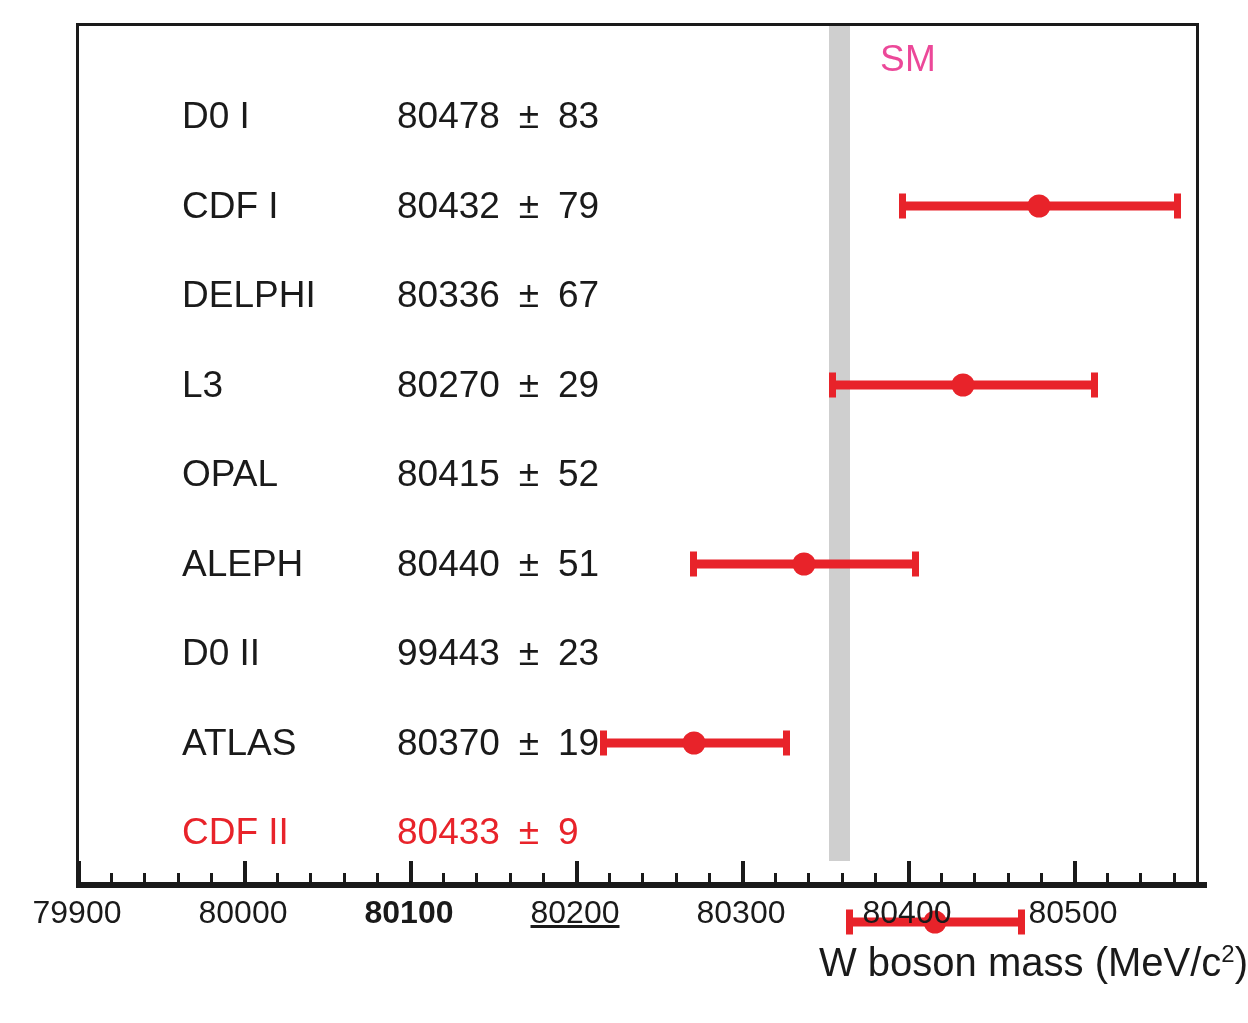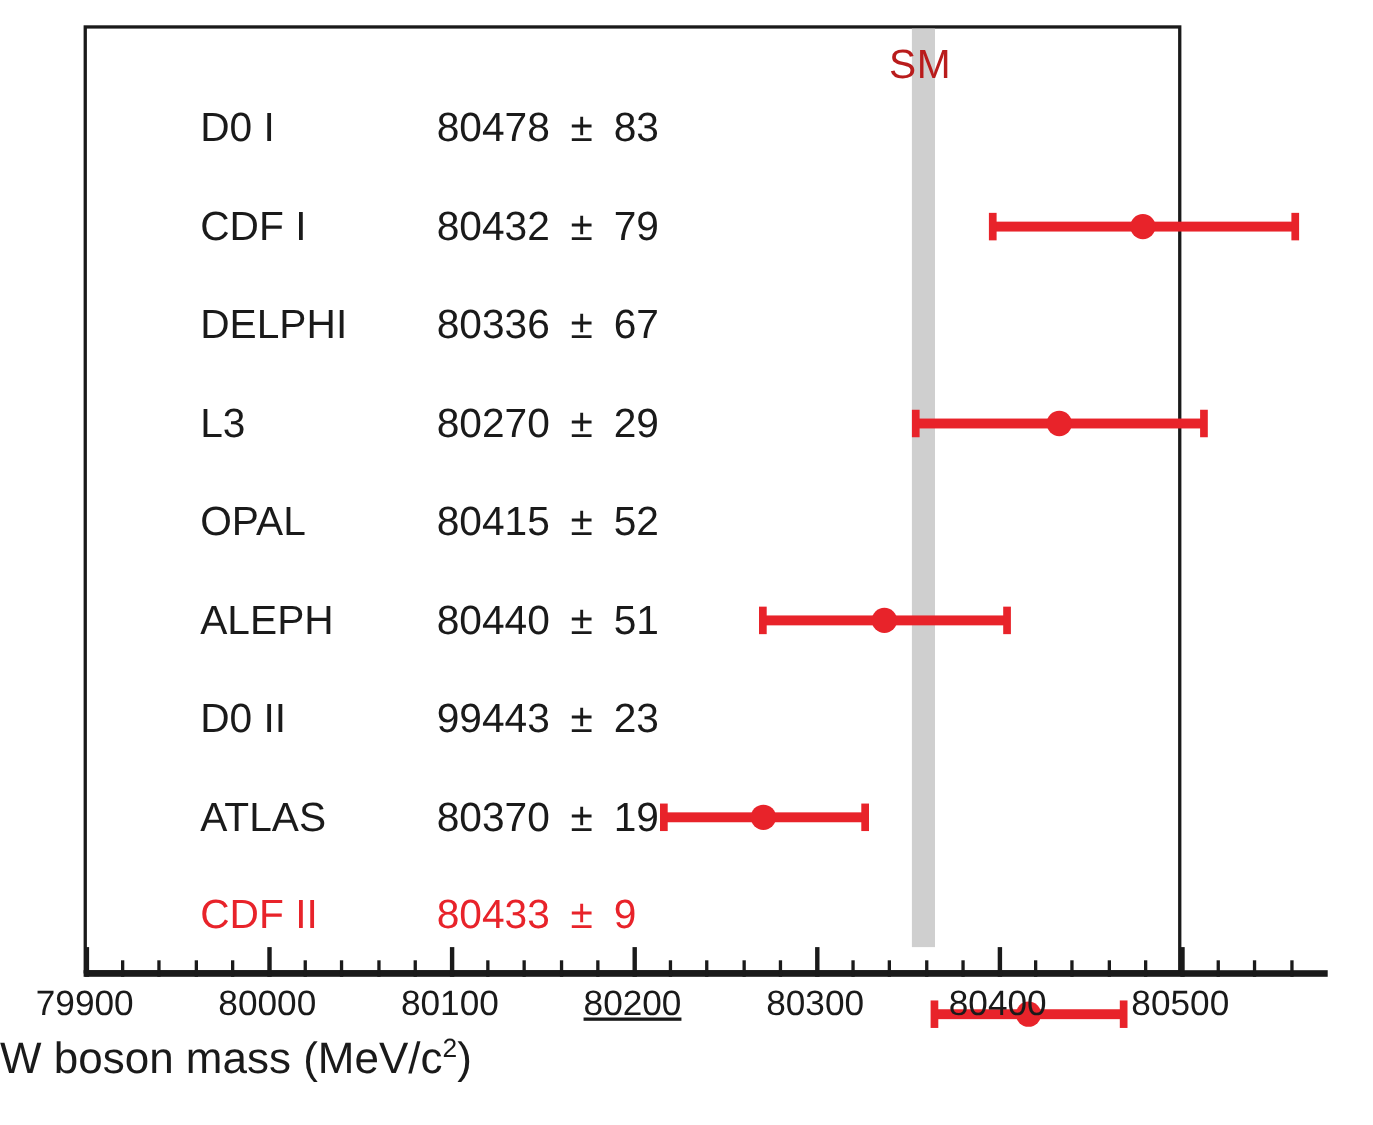--- a/index.html
+++ b/index.html
@@ -3,27 +3,27 @@
 <meta charset="utf-8">
 <style>
   html,body{margin:0;padding:0;background:#ffffff;}
   body{width:1248px;height:1023px;overflow:hidden;
        font-family:"Liberation Sans","DejaVu Sans",sans-serif;
        -webkit-font-smoothing:antialiased;}
 
   #root{position:relative;width:1248px;height:1023px;background:#fff;}
 
   
-  #frame{position:absolute;left:76px;top:23px;width:998px;height:862px;
+  #frame{position:absolute;left:76px;top:23px;width:1123px;height:862px;
          border:3px solid #1a1a1a;box-sizing:border-box;background:#fff;}
 
   
   #sm-band{position:absolute;background:#cfcfcf;}
-  #sm-label{position:absolute;color:#b91c1c;font-size:37px;letter-spacing:.5px;
-            text-align:center;white-space:nowrap;}
+  #sm-label{position:absolute;color:#ec4899;font-size:37px;letter-spacing:.5px;
+            text-align:right;white-space:nowrap;}
 
   
   .row{position:absolute;left:0;width:100%;height:0;}
   .row-label{position:absolute;left:103px;transform:translateY(-50%);
              font-size:37px;color:#1a1a1a;white-space:nowrap;letter-spacing:0px;}
   .row-value{position:absolute;left:318px;transform:translateY(-50%);
              font-size:37px;color:#1a1a1a;white-space:nowrap;}
   .row-value .pm{display:inline-block;width:58px;text-align:center;}
   .row-value .err{display:inline-block;width:62px;text-align:left;}
   .row.highlight .row-label,.row.highlight .row-value{color:#e8232a;}
@@ -34,21 +34,21 @@
   .marker{position:absolute;width:23px;height:23px;border-radius:50%;
           background:#e8232a;transform:translate(-50%,-50%);}
 
   
   #axis{position:absolute;left:76px;top:882px;width:1131px;height:6px;background:#1a1a1a;}
   .tick{position:absolute;bottom:0;background:#1a1a1a;}
   .tick.major{width:4px;height:27px;}
   .tick.minor{width:3px;height:15px;}
   .ticklabel{position:absolute;top:894px;font-size:32px;color:#1a1a1a;
              transform:translateX(-50%);white-space:nowrap;}
-  #axis-title{position:absolute;top:940px;left:0;width:1248px;text-align:left;
+  #axis-title{position:absolute;top:940px;left:0;width:1248px;text-align:right;
               font-size:40px;color:#1a1a1a;white-space:nowrap;}
   #axis-title sup{font-size:24px;vertical-align:super;}
 </style>
 </head>
 <body>
 
 <div id="root">
 
   <div id="frame">
     <div id="sm-band" style="left: 749.66px; width: 21.58px; top: 0px; height: 835px; background: rgb(207, 207, 207);"></div>
@@ -148,21 +148,21 @@
         <div class="tick minor" style="left: 963.8px;"></div>
         <div class="tick major" style="left: 997px;"></div>
         <div class="tick minor" style="left: 1030.2px;"></div>
         <div class="tick minor" style="left: 1063.4px;"></div>
         <div class="tick minor" style="left: 1096.6px;"></div>
       </div>
   </div>
   <div id="ticklabels-layer">
       <div class="ticklabel" style="left: 77px;">79900</div>
       <div class="ticklabel" style="left: 243px;">80000</div>
-      <div class="ticklabel" style="left: 409px;">80100</div>
+      <div class="ticklabel" style="left: 409px; font-weight: bold;">80100</div>
       <div class="ticklabel" style="left: 575px; text-decoration: underline;">80200</div>
       <div class="ticklabel" style="left: 741px;">80300</div>
       <div class="ticklabel" style="left: 907px;">80400</div>
       <div class="ticklabel" style="left: 1073px;">80500</div>
     </div>
 
   <div id="axis-title">
     <span>W boson mass (MeV/c</span><sup>2</sup><span>)</span>
   </div>
 

